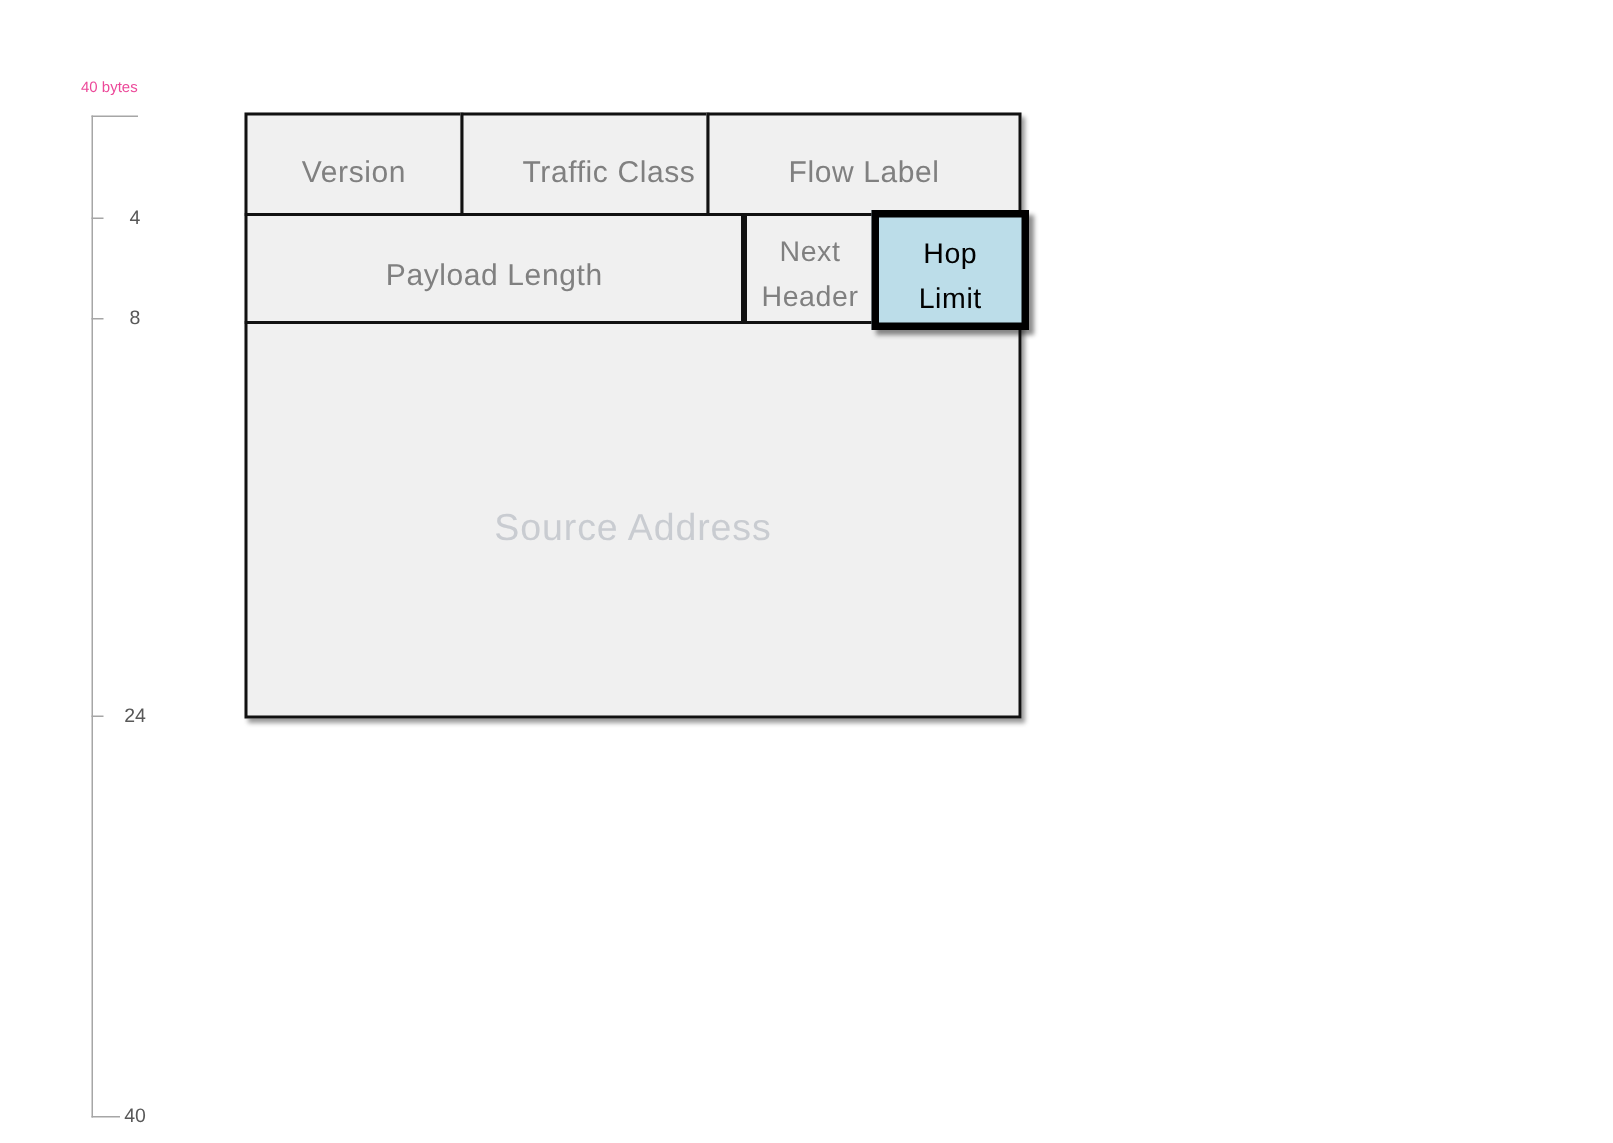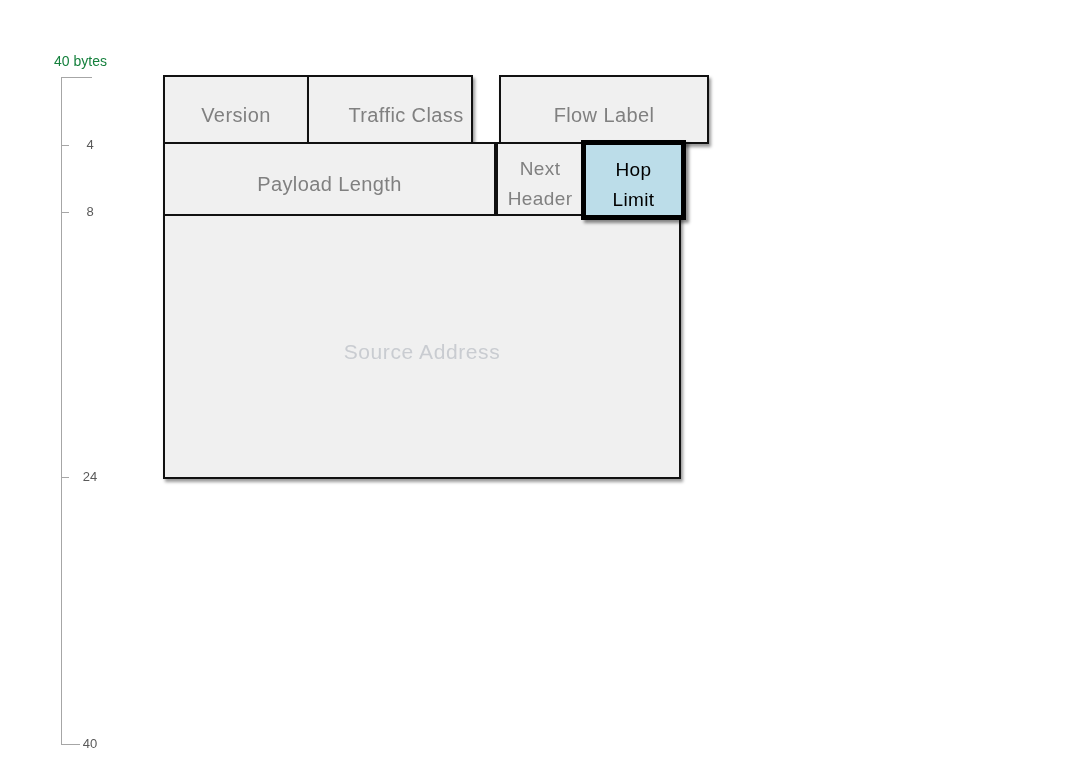--- a/index.html
+++ b/index.html
@@ -22,22 +22,22 @@
     height: 762px;
     background: var(--bg);
     font-family: "Liberation Sans", sans-serif;
     overflow: hidden;
   }
 
   
   .scale-title {
     position: absolute;
     left: 54px; top: 53px;
-    font-size: 14px;
-    color: #15803d;
+    font-size: 10px;
+    color: #ec4899;
     white-space: nowrap;
   }
   .bracket-line { position: absolute; background: var(--scale-line); }
   .bracket-v    { left: 61px; top: 77px; width: 1px; height: 668px; }
   .bracket-top  { left: 61px; top: 77px; width: 31px; height: 1px; }
   .bracket-bot  { left: 61px; top: 744px; width: 19px; height: 1px; }
   .tick         { height: 1px; width: 8px; left: 61px; }
   .tick-4  { top: 145px; }
   .tick-8  { top: 212px; }
   .tick-24 { top: 477px; }
@@ -68,26 +68,26 @@
   }
   .cell-label {
     color: var(--field-label);
     font-size: 20px;
     letter-spacing: 0.4px;
     line-height: 30px;
     margin-top: 10px;
   }
   .address-cell .cell-label {
     color: var(--address-label);
-    font-size: 21px;
+    font-size: 25px;
     letter-spacing: 0.6px;
   }
   .cell-version        { left: 163px; top: 75px;  width: 146px; height: 69px; }
   .cell-traffic-class  { left: 307px; top: 75px;  width: 166px; height: 69px; padding-left: 32px; }
-  .cell-flow-label     { left: 499px; top: 75px;  width: 210px; height: 69px; }
+  .cell-flow-label     { left: 471px; top: 75px;  width: 210px; height: 69px; }
   .cell-payload-length { left: 163px; top: 142px; width: 333px; height: 74px; }
   .cell-next-header    { left: 496px; top: 142px; width: 88px;  height: 74px; }
   .cell-next-header .cell-label { font-size: 19px; width: 82px; }
   .cell-hop-limit {
     left: 581px; top: 140px; width: 105px; height: 80px;
     background: var(--highlight-fill);
     border: 5px solid var(--highlight-border);
     box-shadow: 3px 3px 3px rgba(0,0,0,0.45);
     z-index: 5;
   }

